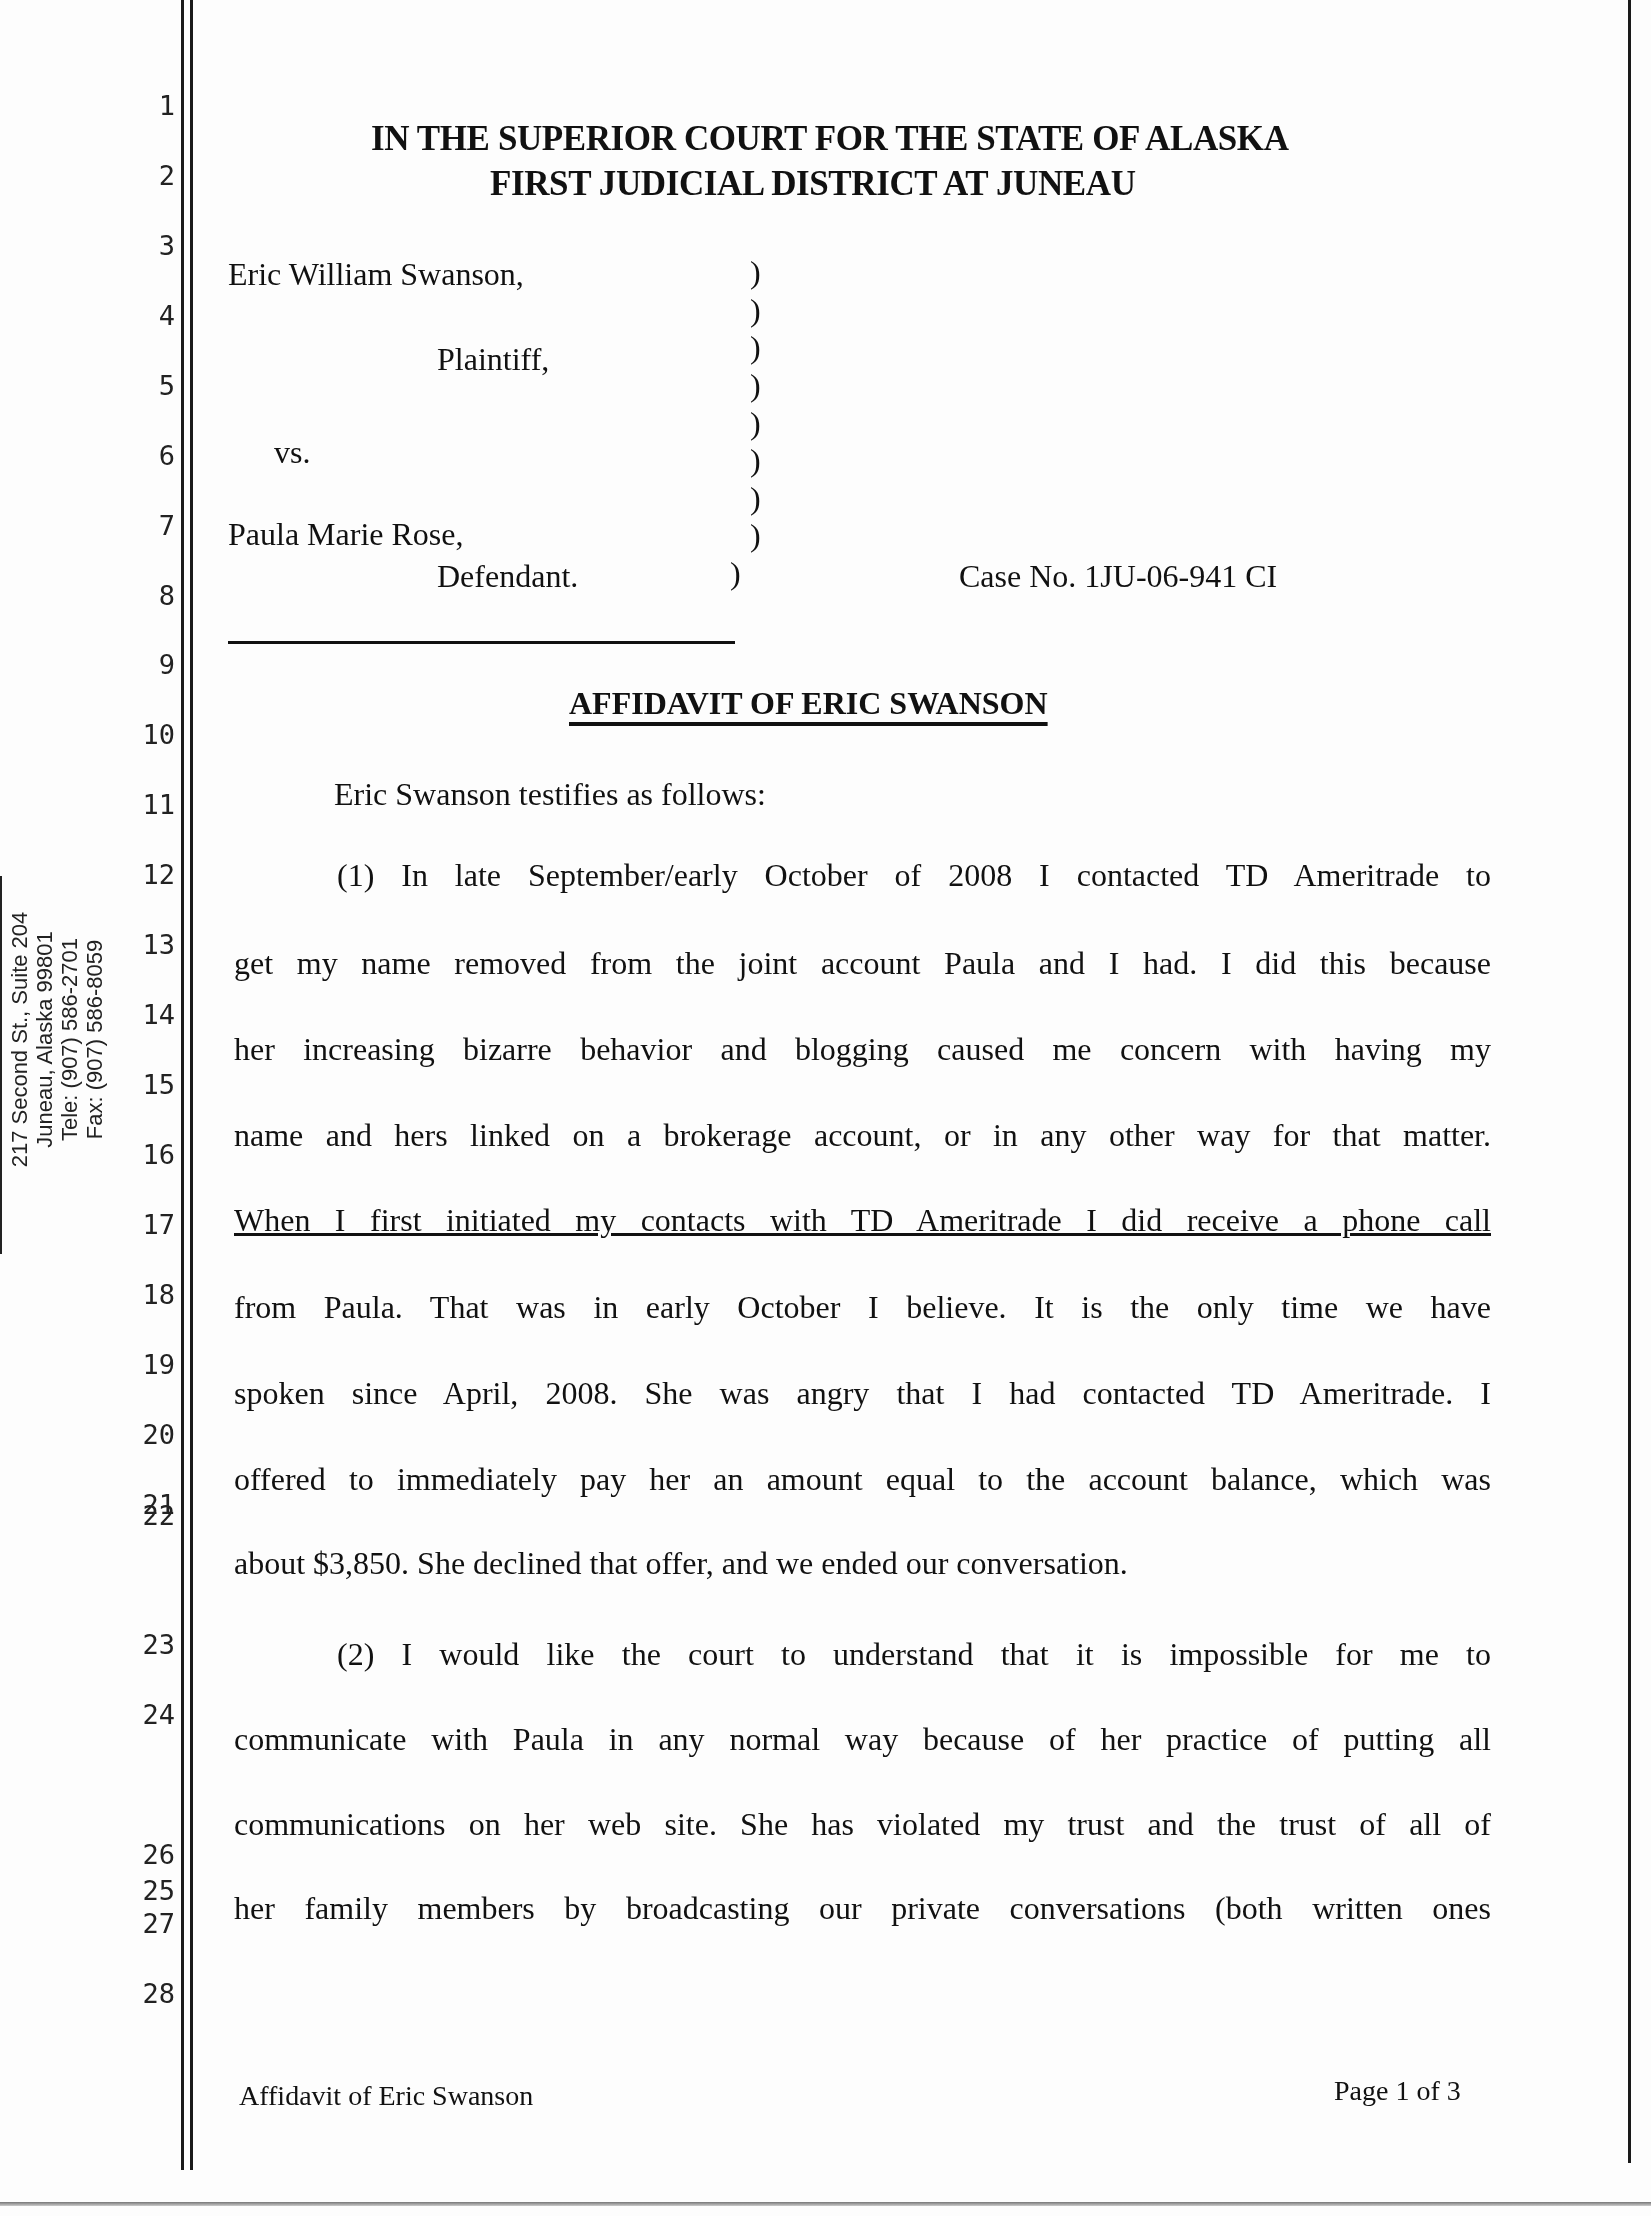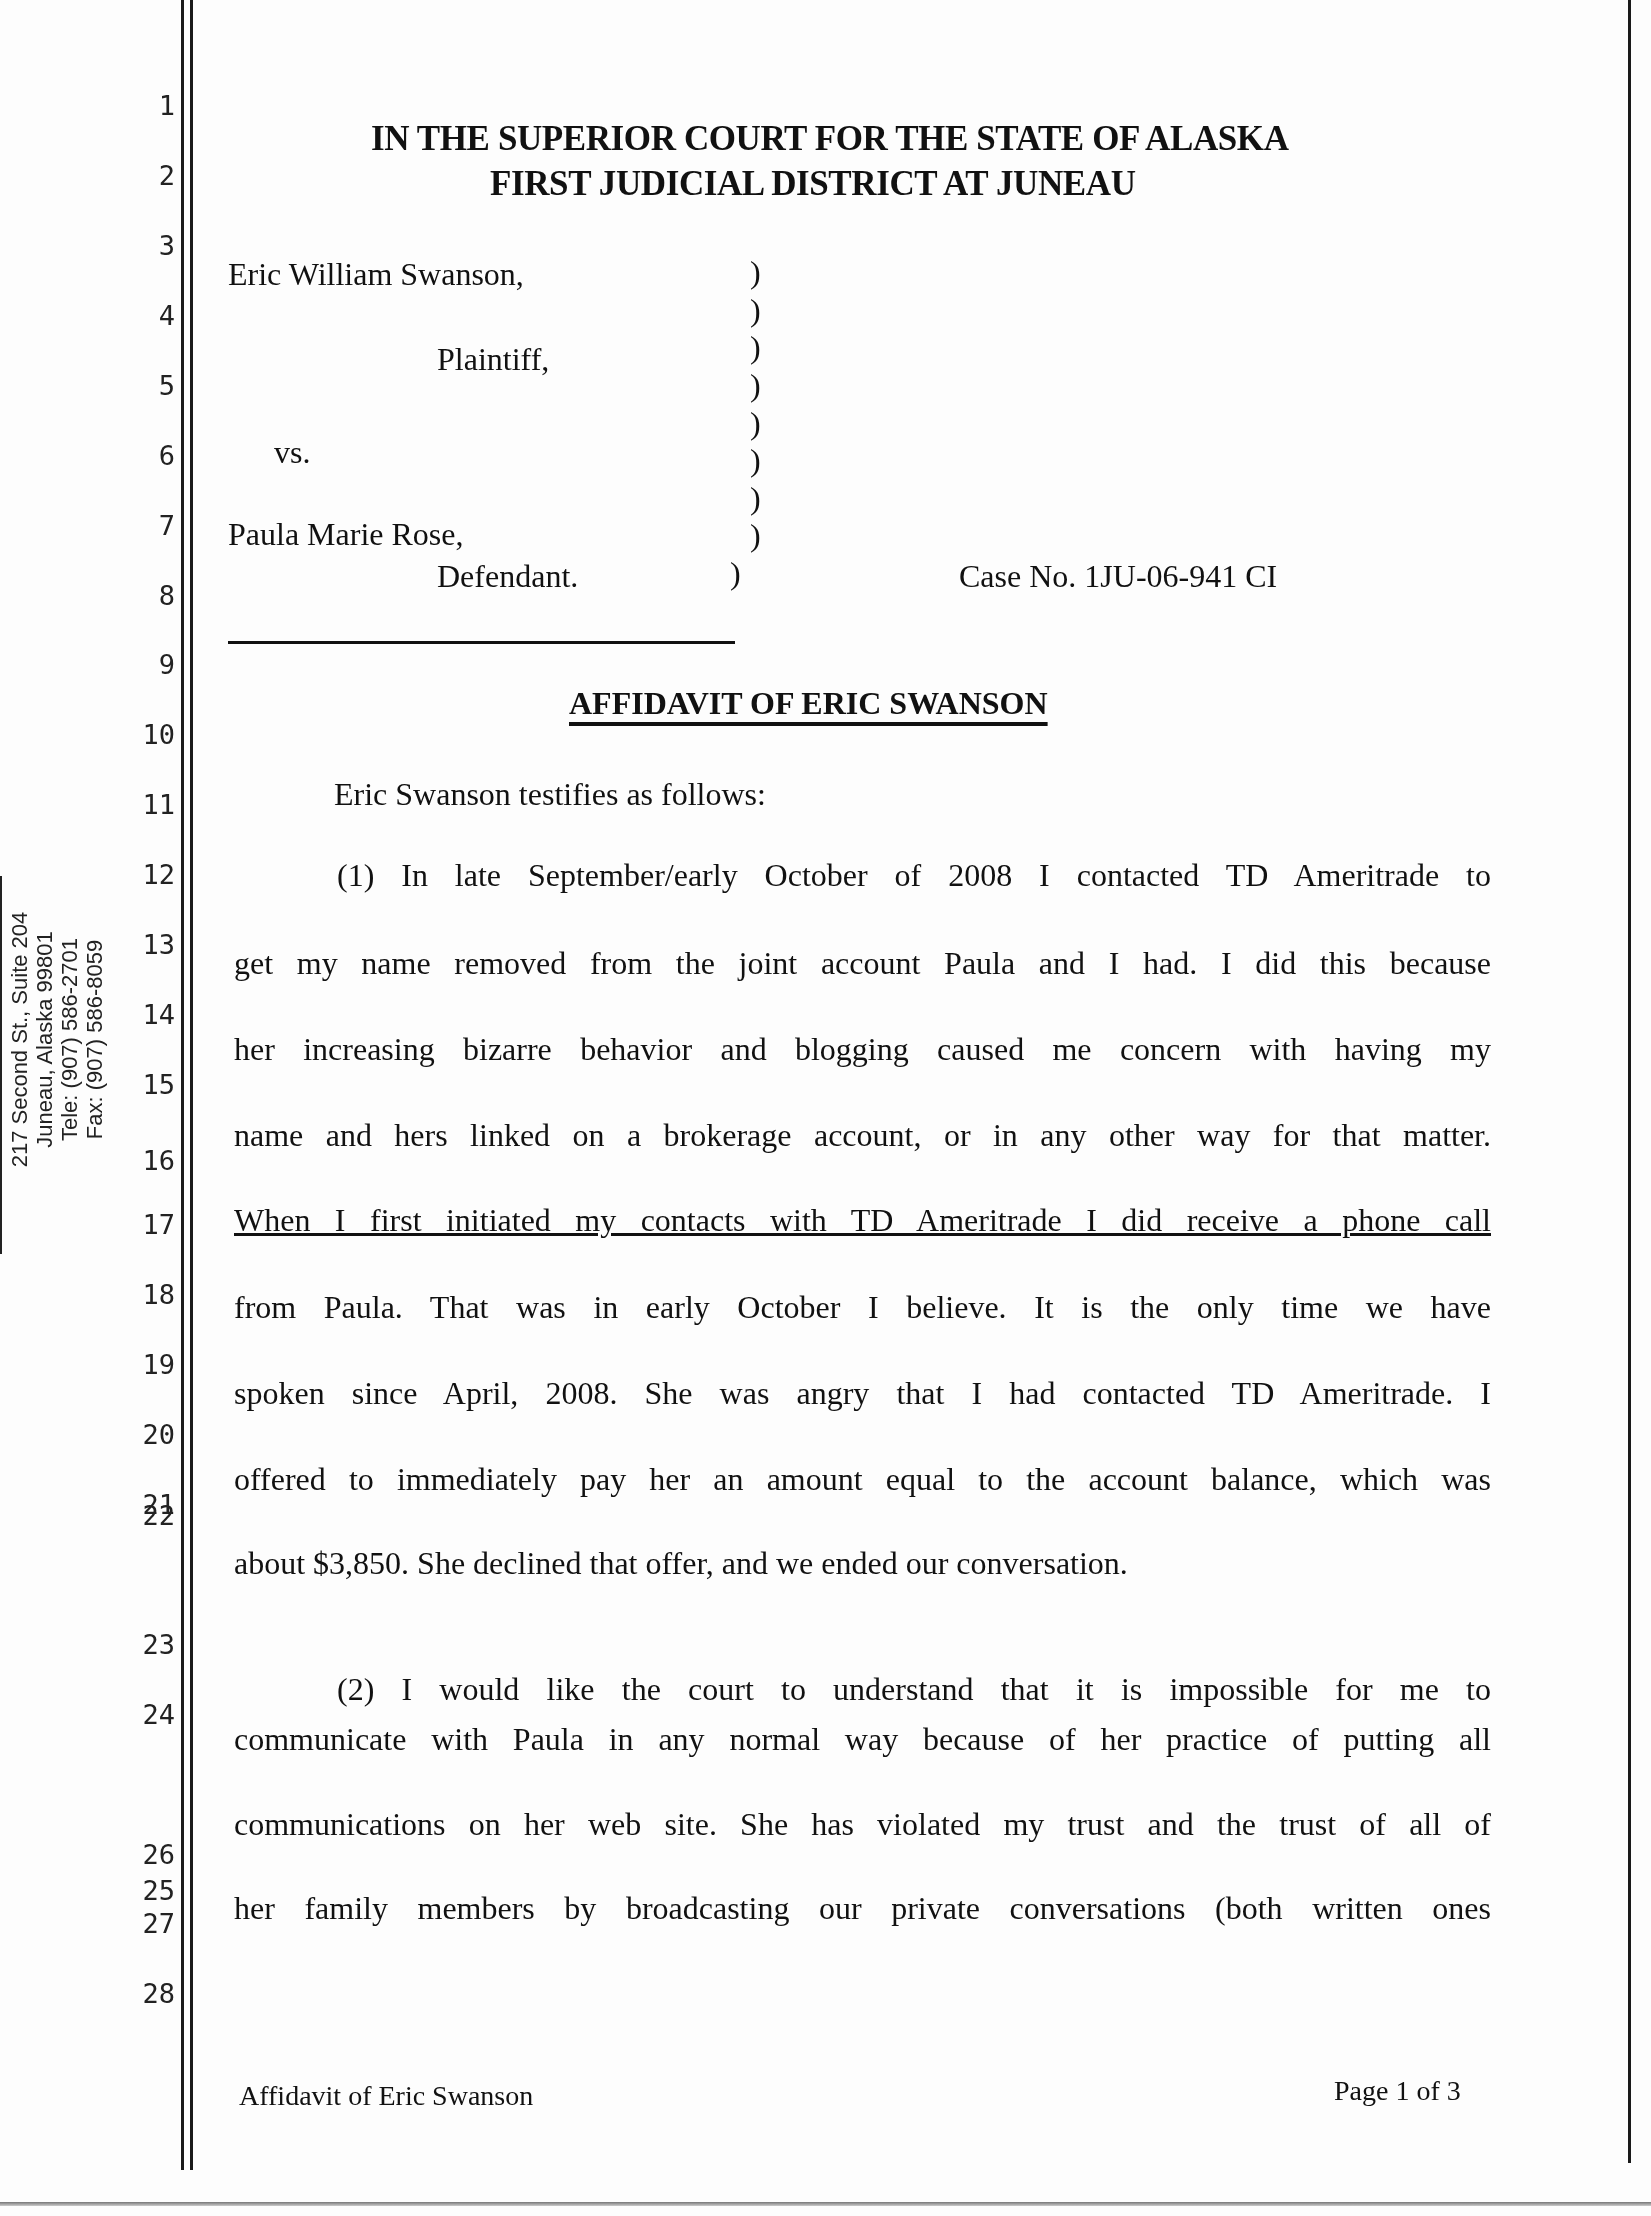--- a/index.html
+++ b/index.html
@@ -56,21 +56,21 @@
     <div class="line-num" style="top: 440px;">6</div>
     <div class="line-num" style="top: 510px;">7</div>
     <div class="line-num" style="top: 580px;">8</div>
     <div class="line-num" style="top: 649px;">9</div>
     <div class="line-num" style="top: 719px;">10</div>
     <div class="line-num" style="top: 789px;">11</div>
     <div class="line-num" style="top: 859px;">12</div>
     <div class="line-num" style="top: 929px;">13</div>
     <div class="line-num" style="top: 999px;">14</div>
     <div class="line-num" style="top: 1069px;">15</div>
-    <div class="line-num" style="top: 1139px; margin-top: 6px;">16</div>
+    <div class="line-num" style="top: 1139px;">16</div>
     <div class="line-num" style="top: 1209px;">17</div>
     <div class="line-num" style="top: 1279px;">18</div>
     <div class="line-num" style="top: 1349px;">19</div>
     <div class="line-num" style="top: 1419px;">20</div>
     <div class="line-num" style="top: 1489px;">21</div>
     <div class="line-num" style="top: 1500px;">22</div>
     <div class="line-num" style="top: 1629px;">23</div>
     <div class="line-num" style="top: 1699px;">24</div>
     <div class="line-num" style="top: 1875px;">25</div>
     <div class="line-num" style="top: 1839px;">26</div>
@@ -114,21 +114,21 @@
 <div id="body-lines">
     <div class="abs body-line" style="top: 857px; left: 337px; width: 1154px;">(1)  In late September/early October of 2008 I contacted TD Ameritrade to</div>
     <div class="abs body-line" style="top: 945px;">get my name removed from the joint account Paula and I had.  I did this because</div>
     <div class="abs body-line" style="top: 1031px;">her increasing bizarre behavior and blogging caused me concern with having my</div>
     <div class="abs body-line" style="top: 1117px;">name and hers linked on a brokerage account, or in any other way for that matter.</div>
     <div class="abs body-line" style="top: 1202px; text-decoration: underline;">When I first initiated my contacts with TD Ameritrade I did receive a phone call</div>
     <div class="abs body-line" style="top: 1289px;">from Paula.  That was in early October I believe.  It is the only time we have</div>
     <div class="abs body-line" style="top: 1375px;">spoken since April, 2008.  She was angry that I had contacted TD Ameritrade.  I</div>
     <div class="abs body-line" style="top: 1461px;">offered to immediately pay her an amount equal to the account balance, which was</div>
     <div class="abs body-line last" style="top: 1545px; width: auto;">about $3,850.  She declined that offer, and we ended our conversation.</div>
-    <div class="abs body-line" style="top: 1636px; left: 337px; width: 1154px; margin-top: 35px;">(2)  I would like the court to understand that it is impossible for me to</div>
+    <div class="abs body-line" style="top: 1636px; left: 337px; width: 1154px;">(2)  I would like the court to understand that it is impossible for me to</div>
     <div class="abs body-line" style="top: 1721px;">communicate with Paula in any normal way because of her practice of putting all</div>
     <div class="abs body-line" style="top: 1806px;">communications on her web site.  She has violated my trust and the trust of all of</div>
     <div class="abs body-line" style="top: 1890px;">her family members by broadcasting our private conversations (both written ones</div>
   </div>
 
 <div class="abs footer" style="left:239px; top:2080px;">Affidavit of Eric Swanson</div>
 <div class="abs footer" style="left:1334px; top:2075px;">Page 1 of 3</div>
 
 
 </body></html>

